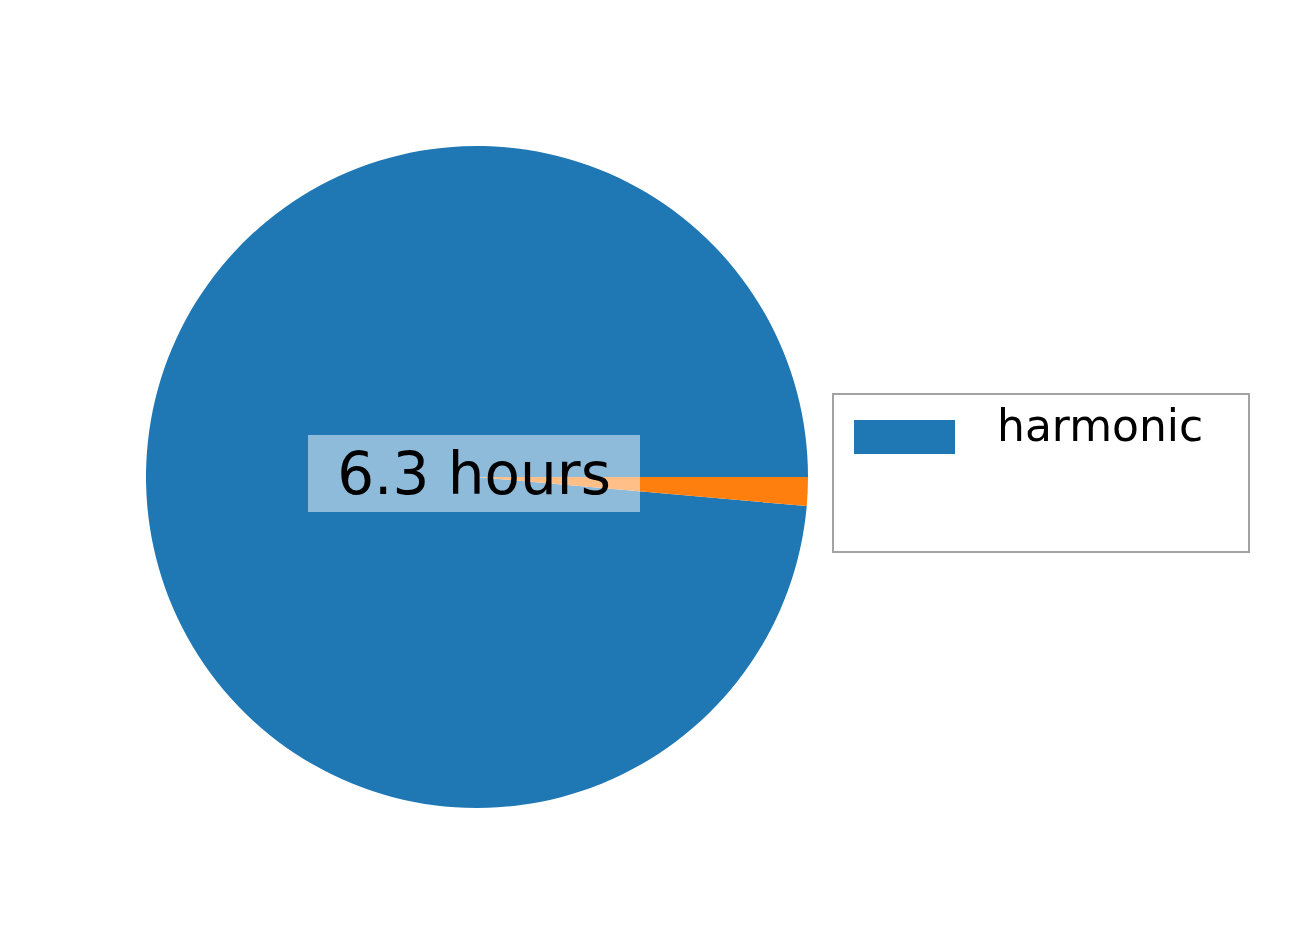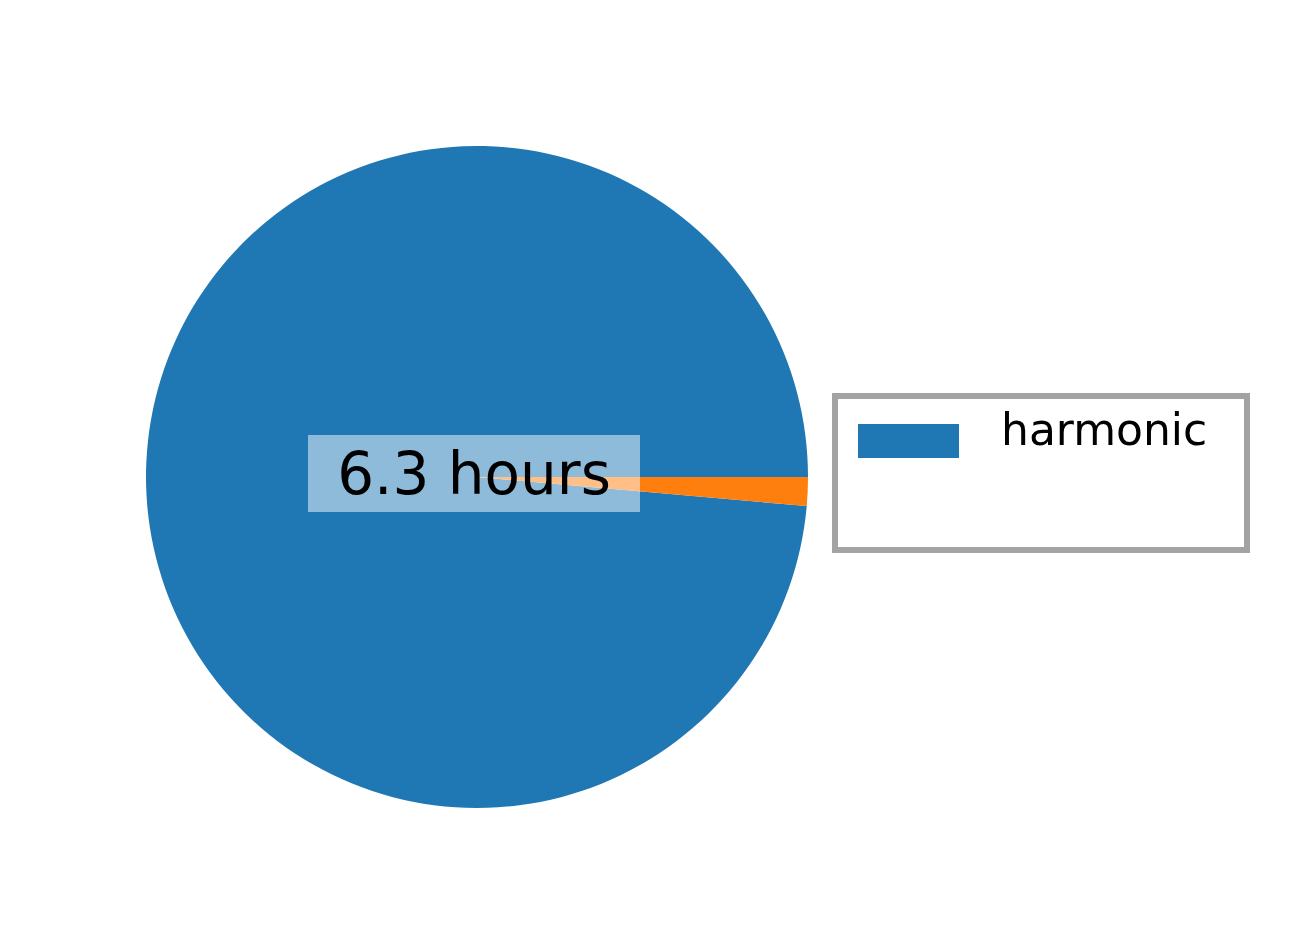--- a/index.html
+++ b/index.html
@@ -46,21 +46,21 @@
   }
   
   #legend {
     position: absolute;
     left: 832px;
     top: 393px;
     width: 418px;
     height: 160px;
     box-sizing: border-box;
     background: #ffffff;
-    border: 6px solid #a3a3a3;
+    border: 2px solid #a3a3a3;
   }
   .legend-entry {
     position: absolute;
     left: 0;
     width: 100%;
     height: 74px;
   }
   #legend-entry-harmonic { top: 21px; }
   #legend-entry-relax    { top: 95px; }
   .legend-swatch {

